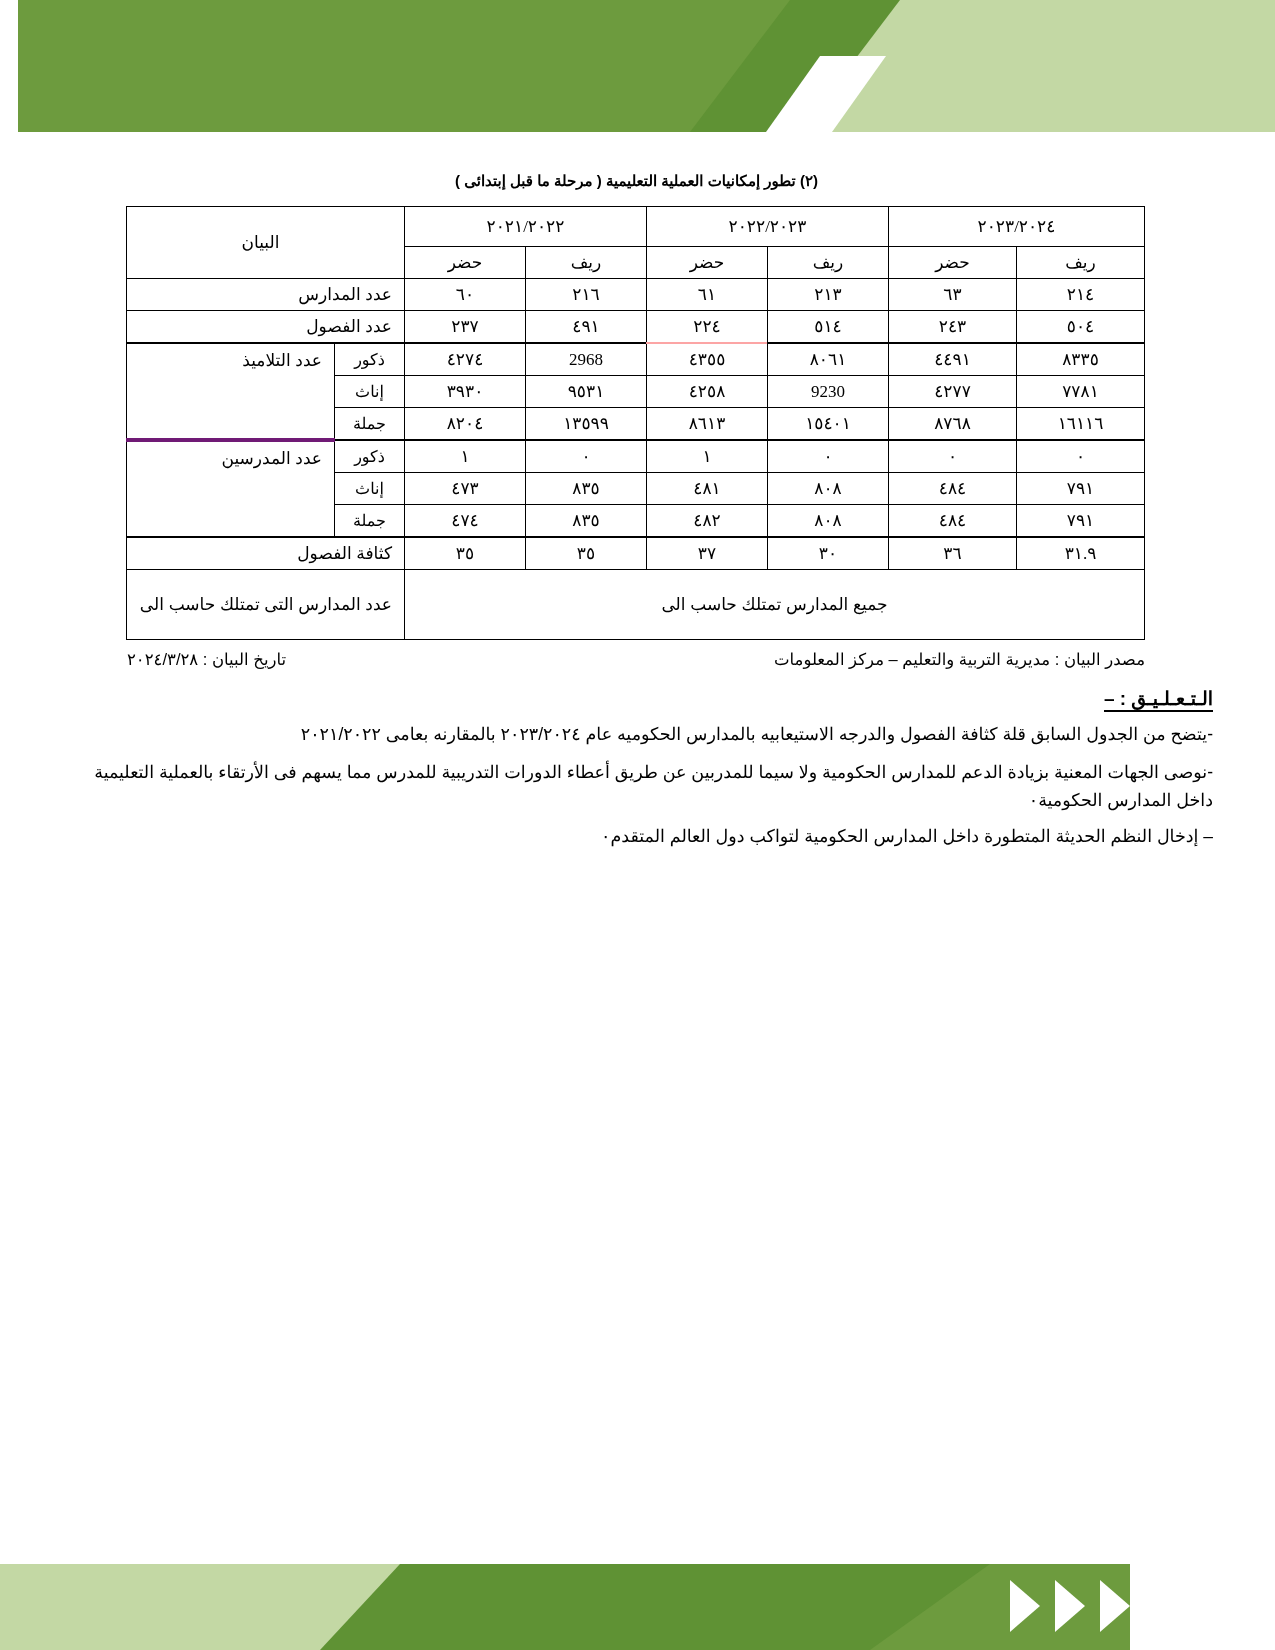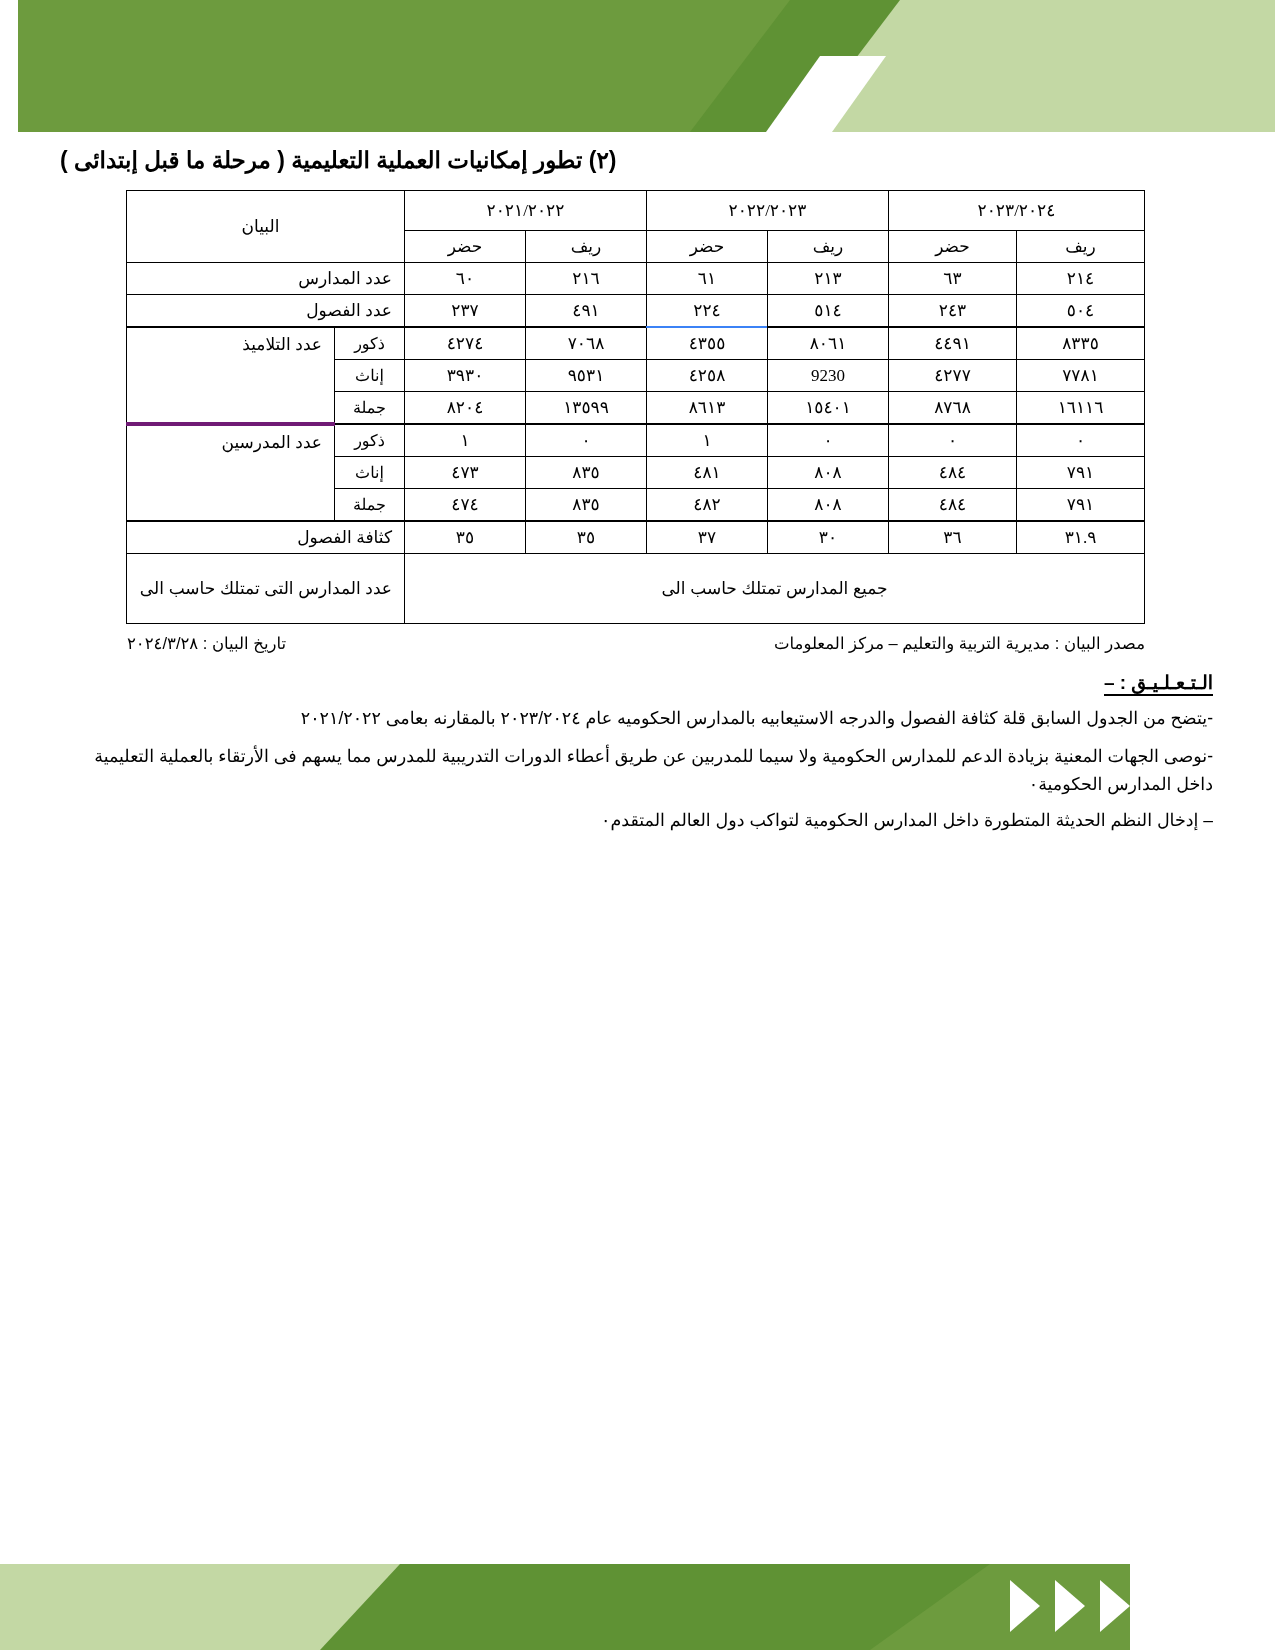--- a/index.html
+++ b/index.html
@@ -119,23 +119,23 @@
   
   .content {
     position: absolute;
     top: 132px;
     left: 0;
     width: 1275px;
     padding: 0 62px 0 60px;
     box-sizing: border-box;
   }
   .title-1 {
-    margin-top: 15px;
-    text-align: left;
-    font-size: 23px;
+    margin-top: 40px;
+    text-align: center;
+    font-size: 15px;
     font-weight: bold;
     font-family: "Liberation Sans", sans-serif;
     color: #000;
     direction: rtl;
   }
   .title-2 {
     margin-top: 22px;
     text-align: right;
     font-size: 22px;
     font-weight: bold;
@@ -276,22 +276,22 @@
         <td>٢٢٤</td>
         <td>٤٩١</td>
         <td>٢٣٧</td>
         <td class="label-cell" colspan="2">عدد الفصول</td>
       </tr>
 
       <tr>
         <td style="border-top:2px solid #000">٨٣٣٥</td>
         <td style="border-top:2px solid #000">٤٤٩١</td>
         <td style="border-top:2px solid #000">٨٠٦١</td>
-        <td style="border-top:2px solid #3b82f6">٤٣٥٥</td>
-        <td style="border-top:2px solid #000">٧٠٦٨</td>
+        <td style="border-top:2px solid #fca5a5">٤٣٥٥</td>
+        <td style="border-top:2px solid #000">2968</td>
         <td style="border-top:2px solid #000">٤٢٧٤</td>
         <td class="sub-label" style="border-top:2px solid #000">ذكور</td>
         <td class="label-cell" rowspan="3" style="vertical-align:top;padding-top:6px;border-top:2px solid #000">عدد التلاميذ</td>
       </tr>
       <tr>
         <td>٧٧٨١</td>
         <td>٤٢٧٧</td>
         <td>9230</td>
         <td>٤٢٥٨</td>
         <td>٩٥٣١</td>

